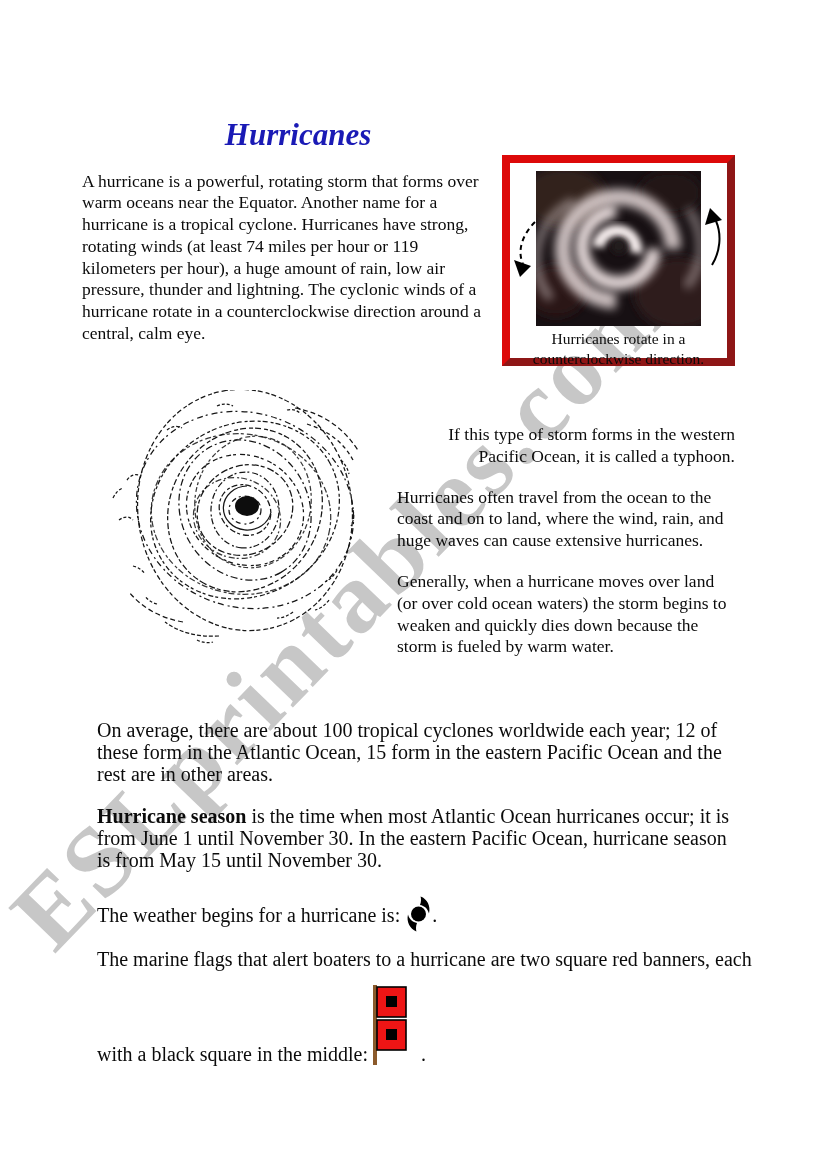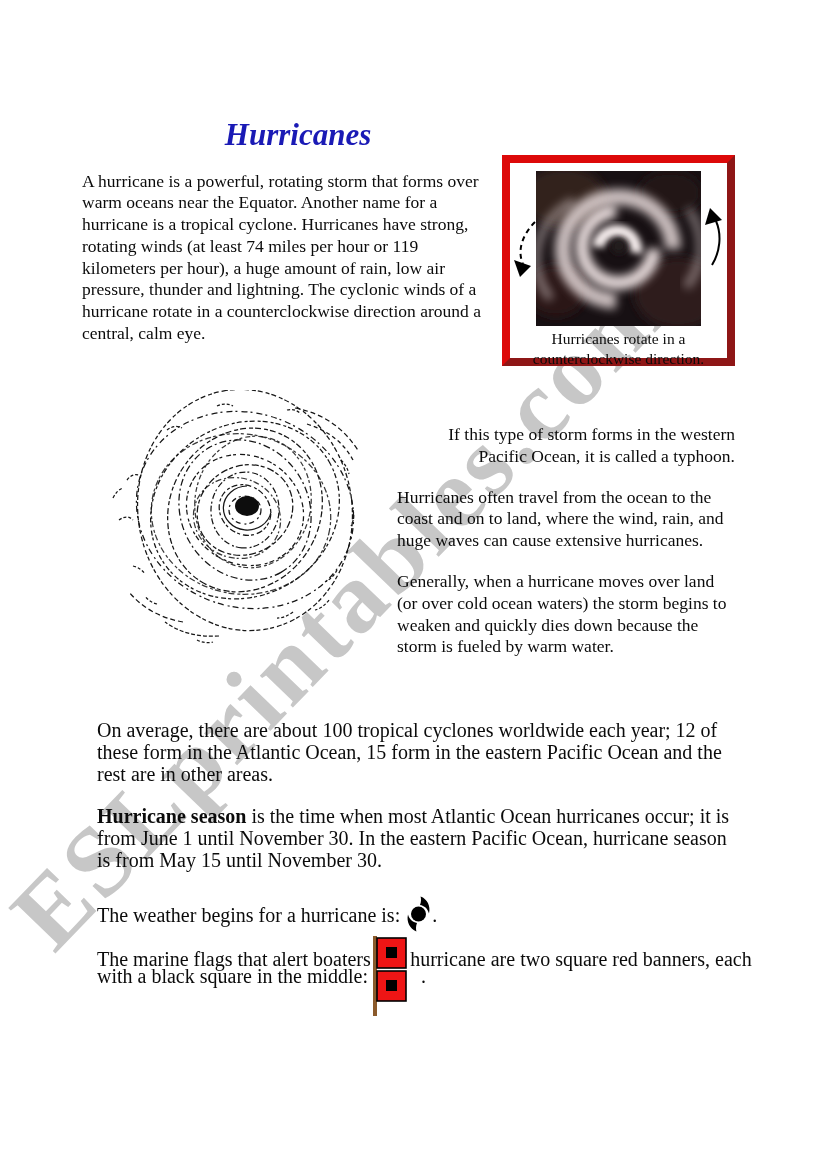--- a/index.html
+++ b/index.html
@@ -53,22 +53,22 @@
   .section p.plast { margin-bottom:0; }
 
   .para { font-size:20px; line-height:21.8px; }
   .para-avg    { left:97px; top:700px; width:642px; }
   .para-season { left:97px; top:786px; width:642px; }
 
   .line-symbol { left:97px; top:876px; width:690px; white-space:nowrap; }
   .line-symbol svg { vertical-align:-10px; margin-left:5px; }
   .line-flags  { left:97px; top:929px; width:700px; white-space:nowrap; }
   .line-middle {
-    left:97px; top:936px; height:80px;
-    display:flex; align-items:center;
+    left:97px; top:985px; height:80px;
+    display:flex; align-items:flex-end;
   }
   .line-middle .txt { line-height:21px; }
   .line-middle .flag-wrap { margin-left:5px; }
   .line-middle .period { margin-left:14px; line-height:21px; }
 
   svg { display:block; }
   .inline-svg { display:inline-block; }
 </style>
 </head>
 <body>

